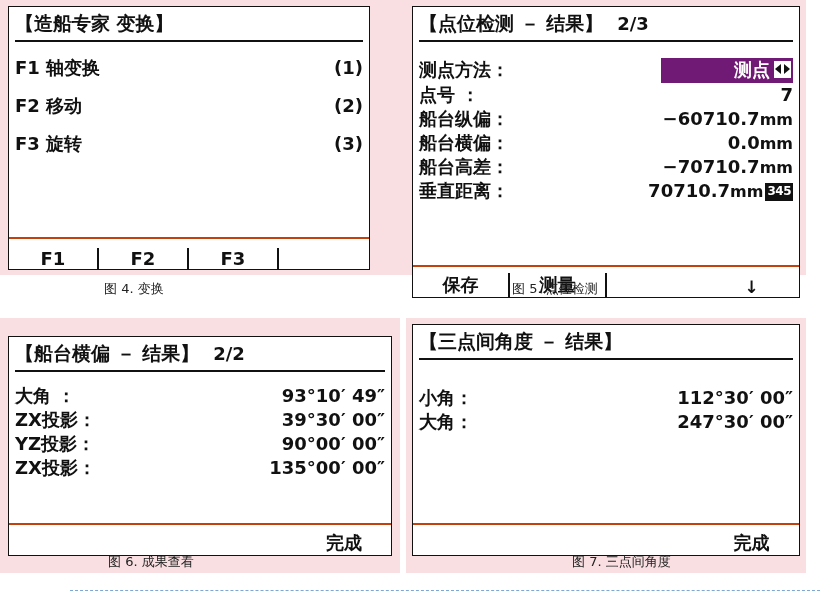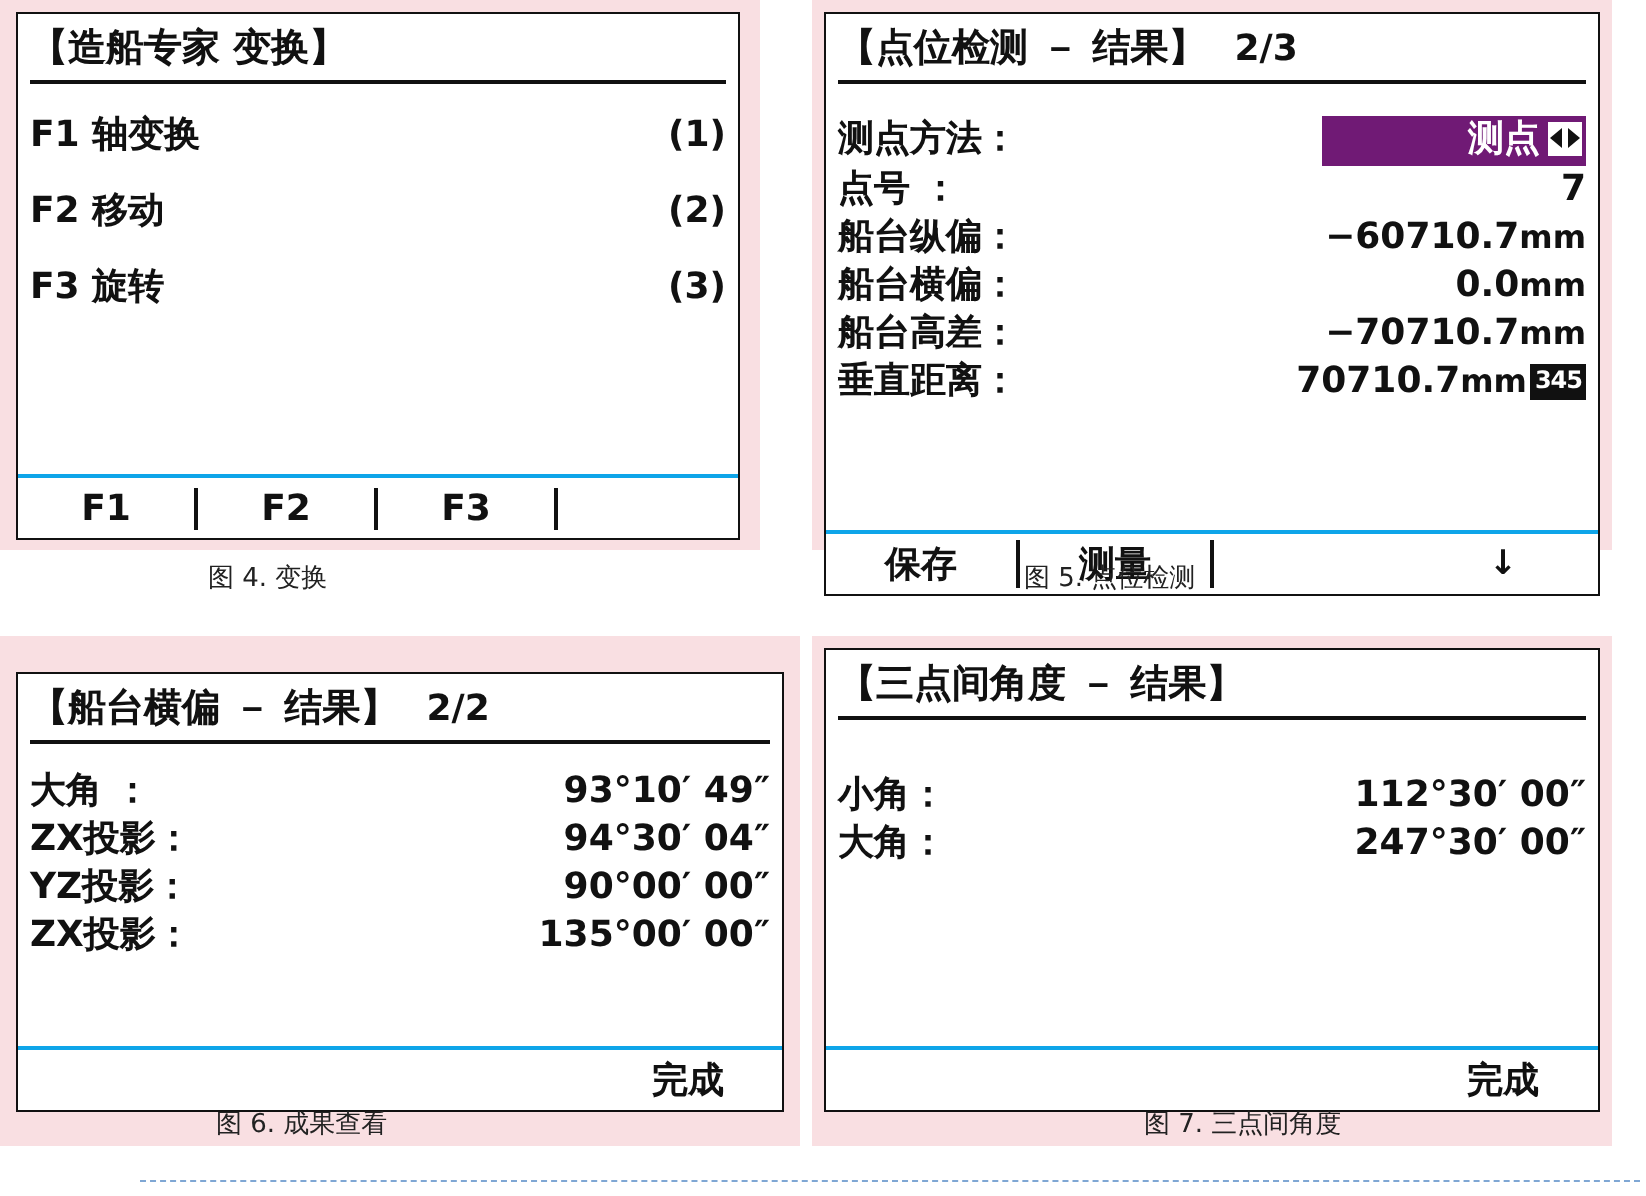--- a/index.html
+++ b/index.html
@@ -51,23 +51,23 @@
     line-height: 1.33;
     white-space: nowrap;
   }
   .row .lbl { font-weight: bold; }
   .row .val { margin-left: auto; font-weight: bold; }
   .unit { font-size: 16px; font-weight: bold; }
   .softkeys {
     position: absolute;
     left: 0; right: 0; bottom: 0;
     height: 30px;
-    border-top: 2px solid #0ea5e9;
-    display: flex;
-    align-items: center;
+    border-top: 2px solid #c2410c;
+    display: flex;
+    align-items: flex-end;
     font-size: 18px;
     font-weight: bold;
     color: #111;
   }
   .sk {
     flex: 1 1 0;
     display: flex;
     align-items: center;
     justify-content: center;
     border-right: 2px solid #111;
@@ -132,21 +132,21 @@
   }
   .fkeyrow .sk { border-right: 2px solid #111; }
   .dotted-tick {
     position: absolute;
     border-top: 1px dashed #7fa7d4;
   }
 </style>
 </head>
 <body>
 
-<div class="panel-wrap" style="left:0px; top:0px; width:380px; height:275px;">
+<div class="panel-wrap" style="left:0px; top:0px; width:380px; height:275px;padding-left:36px;">
   <div class="screen" style="position:absolute; left:8px; top:6px; width:362px; height:264px;">
     <div class="title-row">
       <span class="title-main">【造船专家 变换】</span>
     </div>
     <div class="title-rule"></div>
     <div class="body-area" style="padding-top:14px;">
       <div class="row" style="margin-bottom:14px;">
         <span class="lbl">F1 轴变换</span>
         <span class="val">(1)</span>
       </div>
@@ -232,21 +232,21 @@
       <span class="title-page">2/2</span>
     </div>
     <div class="title-rule"></div>
     <div class="body-area" style="padding-top:12px;">
       <div class="row">
         <span class="lbl">大角  ：</span>
         <span class="val">93°10′ 49″</span>
       </div>
       <div class="row">
         <span class="lbl">ZX投影：</span>
-        <span class="val">94°30′ 04″</span>
+        <span class="val">39°30′ 00″</span>
       </div>
       <div class="row">
         <span class="lbl">YZ投影：</span>
         <span class="val">90°00′ 00″</span>
       </div>
       <div class="row">
         <span class="lbl">ZX投影：</span>
         <span class="val">135°00′ 00″</span>
       </div>
     </div>

